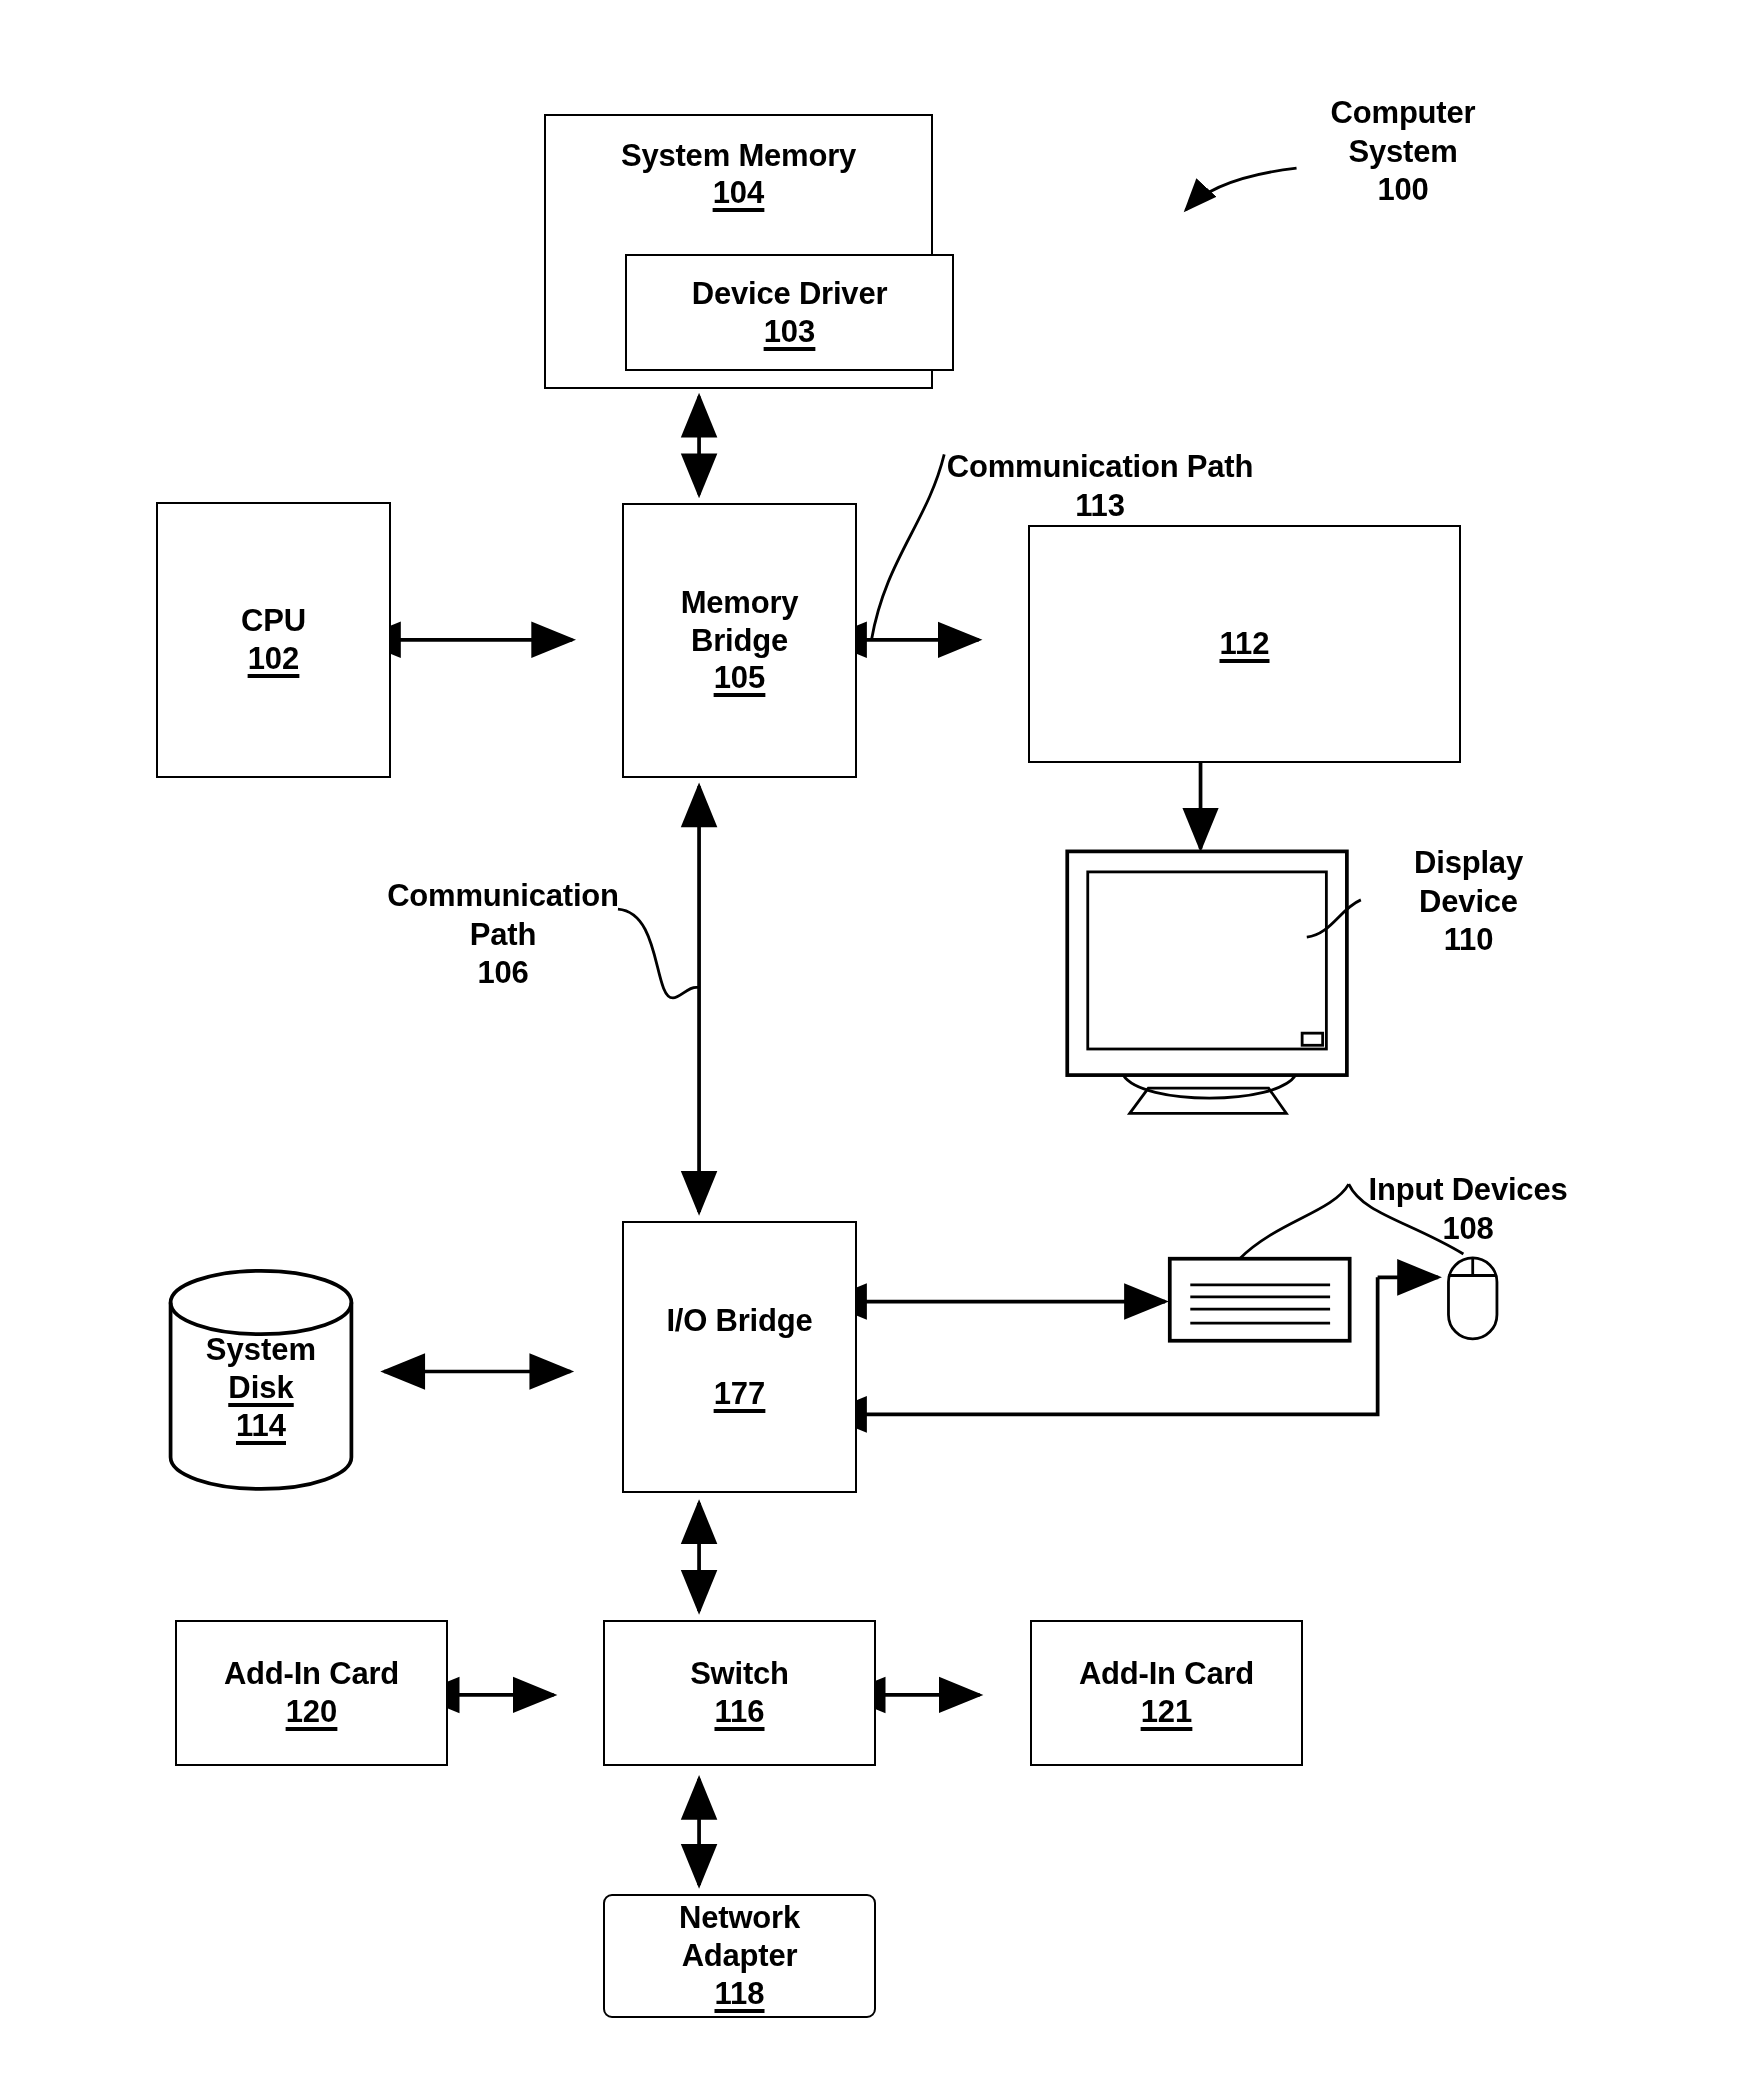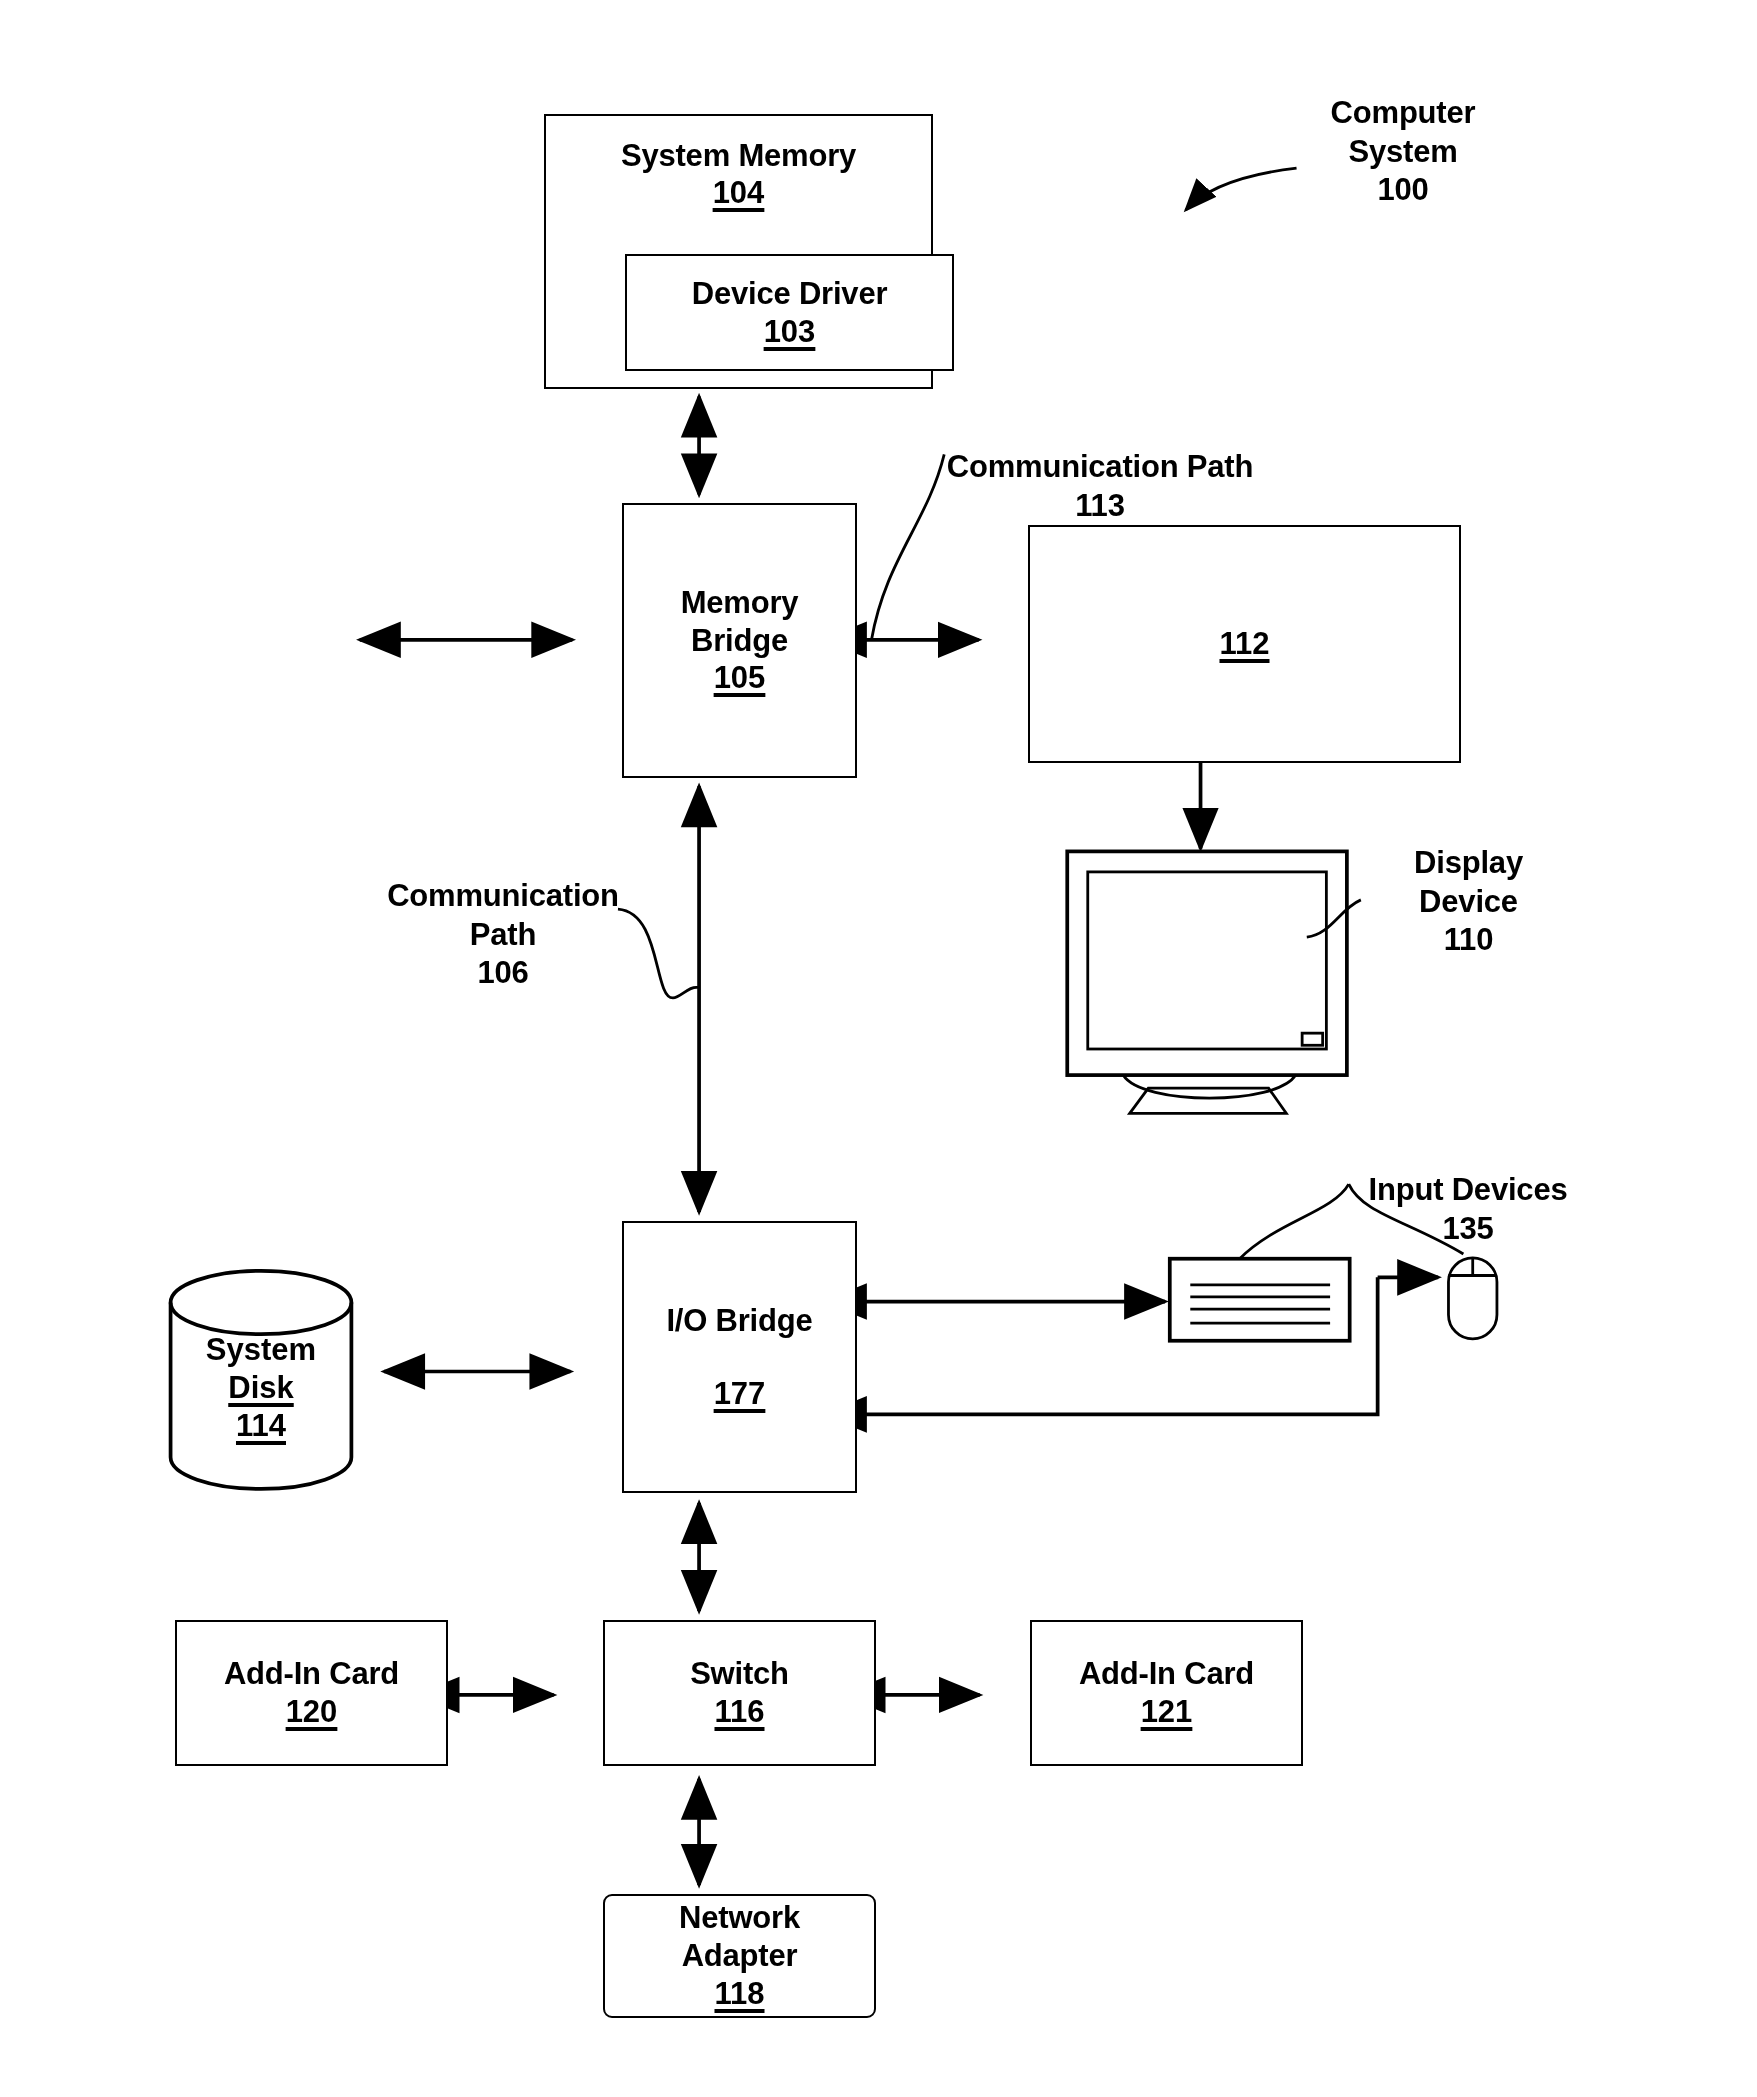--- a/index.html
+++ b/index.html
@@ -167,20 +167,24 @@
   <div class="node" style="left:504px; top:114px; width:389px; height:275px; justify-content:flex-start; padding-top:20.5px;">
     <span class="ttl">System Memory</span>
     <span class="num">104</span>
 
     <div class="node" style="position:absolute; left:39px; top:138px; width:329px; height:117px; border-width:2.8px;">
       <span class="ttl">Device Driver</span>
       <span class="num">103</span>
     </div>
   </div>
 
+  <div class="node" style="left:116px; top:502px; width:235px; height:276px;">
+    <span class="ttl">CPU</span>
+    <span class="num">102</span>
+  </div>
 
   <div class="node" style="left:582px; top:503px; width:235px; height:275px;">
     <span class="ttl">Memory
 Bridge</span>
     <span class="num">105</span>
   </div>
 
   <div class="node" style="left:988px; top:525px; width:433px; height:238px;">
     <span class="num">112</span>
   </div>
@@ -197,21 +201,21 @@
   </div>
 
   <div class="caption" style="left:1352px; top:806px; width:233px;">
     <span>Display
 Device</span>
     <span class="num">110</span>
   </div>
 
   <div class="caption" style="left:1333px; top:1133px; width:270px;">
     <span>Input Devices</span>
-    <span class="num">135</span>
+    <span class="num">108</span>
   </div>
 
   <div class="node" style="left:582px; top:1221px; width:235px; height:272px;gap:35px;">
     <span class="ttl">I/O Bridge</span>
     <span class="num">177</span>
   </div>
 
   <div class="disk-label" style="left:168px; top:1331px; width:186px;">
     <div>System</div>
     <div class="u">Disk</div>

